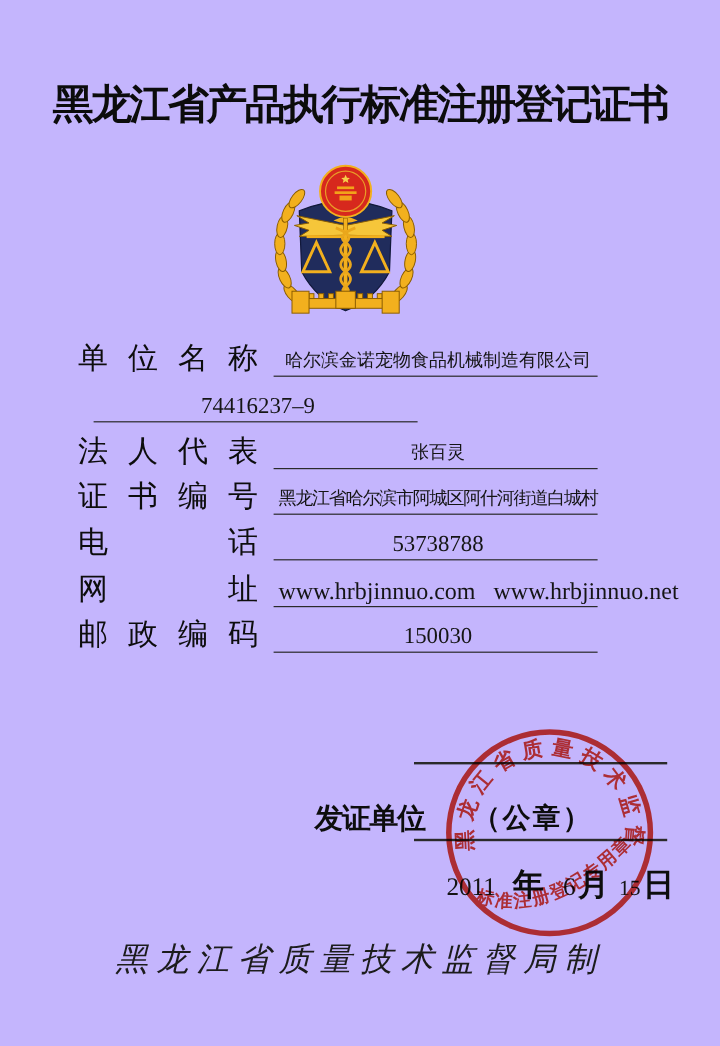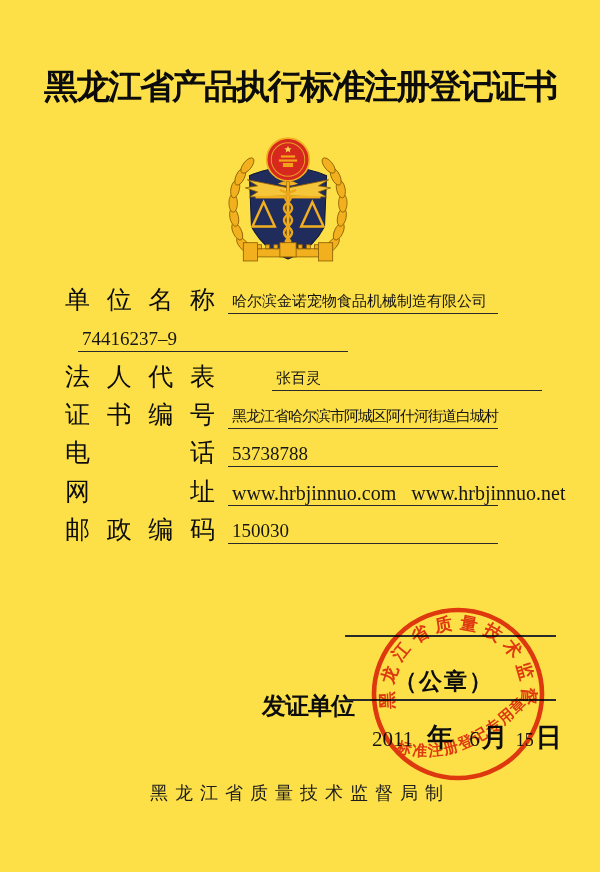--- a/index.html
+++ b/index.html
@@ -7,49 +7,49 @@
     --emblem-navy:#202c5c;
     --emblem-gold:#f2b01e;
     --emblem-gold-dark:#8a5c00;
     --emblem-red:#d7281d;
     --ink:#111111;
   }
   *{margin:0;padding:0;box-sizing:border-box;}
   html,body{background:#ffffff;}
   body{width:600px;height:872px;position:relative;overflow:hidden;
        font-family:"Liberation Serif","DejaVu Serif",serif;color:var(--ink);}
-  .page{position:absolute;inset:0;background:#fde047;padding-left:34px;}
+  .page{position:absolute;inset:0;background:#c4b5fd;padding-left:34px;}
 
   
   .title{position:absolute;top:64px;left:0;width:600px;text-align:center;
          font-family:"Liberation Serif","DejaVu Serif",serif;
          font-weight:bold;font-size:34px;letter-spacing:-2px;color:#0c0c0c;}
 
   
   .emblem{position:absolute;left:226px;top:131px;}
 
   
   .field-row{position:absolute;left:65px;display:flex;align-items:flex-end;height:30px;}
   .field-label{width:150px;font-family:"Liberation Sans","DejaVu Sans",sans-serif;
                font-weight:normal;font-size:25px;line-height:30px;color:#0d0d0d;
                text-align:justify;text-align-last:justify;align-self:flex-start;}
   .field-value{width:270px;margin-left:13px;border-bottom:1.6px solid #2a2a2a;
-               font-size:15px;line-height:20px;padding:0 0 2px 4px;white-space:pre;color:#151515;}
+               font-size:15px;line-height:20px;padding:0 0 2px 4px;white-space:pre;color:#151515;text-align:center;}
   .field-value.num{font-size:19px;}
   .field-value.web{font-size:20px;}
   .field-value.tight{letter-spacing:-1px;}
 
-  .r1{top:284px;} .r2{top:322px;} .r3{top:361px;gap:44px;} .r4{top:399px;}
+  .r1{top:284px;} .r2{top:322px;} .r3{top:361px;} .r4{top:399px;}
   .r5{top:437px;} .r6{top:476px;} .r7{top:514px;}
 
   
   .cert-label{position:absolute;font-family:"Liberation Sans","DejaVu Sans",sans-serif;
               font-weight:bold;font-size:24px;letter-spacing:-1px;color:#0d0d0d;}
   .lbl-number{left:262px;top:606px;}
-  .lbl-issuer{left:262px;top:690px;font-family:Liberation Mono, monospace;}
+  .lbl-issuer{left:262px;top:666px;font-family:Liberation Mono, monospace;}
   .blank-line{position:absolute;left:345px;width:211px;height:2px;background:#2a2a2a;}
   .line-number{top:635px;}
   .line-issuer{top:699px;}
   .gongzhang{position:absolute;left:394px;top:666px;
              font-family:"Liberation Sans","DejaVu Sans",sans-serif;
              font-weight:bold;font-size:23px;letter-spacing:2px;color:#0d0d0d;}
 
   
   .date-row{position:absolute;left:372px;top:720px;display:flex;align-items:baseline;}
   .date-num{font-size:21px;color:#141414;}
@@ -58,21 +58,21 @@
              font-weight:bold;font-size:26px;color:#0d0d0d;}
   .g1{margin-left:14px;} .g2{margin-left:16px;} .g3{margin-left:2px;}
   .g4{margin-left:8px;}  .g5{margin-left:2px;}
 
   
   .seal{position:absolute;left:362px;top:598px;mix-blend-mode:multiply;opacity:.9;}
   .seal text{fill:var(--seal-red);font-family:"Liberation Sans","DejaVu Sans",sans-serif;font-weight:bold;}
 
   
   .footer{position:absolute;top:781px;left:0;width:600px;text-align:center;
-          font-size:18px;letter-spacing:7px;color:#1c1c1c;}
+          font-size:27px;letter-spacing:7px;color:#1c1c1c;font-style:italic;}
 </style>
 </head>
 <body>
 
 <div class="page">
 
   <div class="title">黑龙江省产品执行标准注册登记证书</div>
 
   <svg class="emblem" width="124" height="132" viewBox="0 0 120 130" aria-hidden="true">
 

